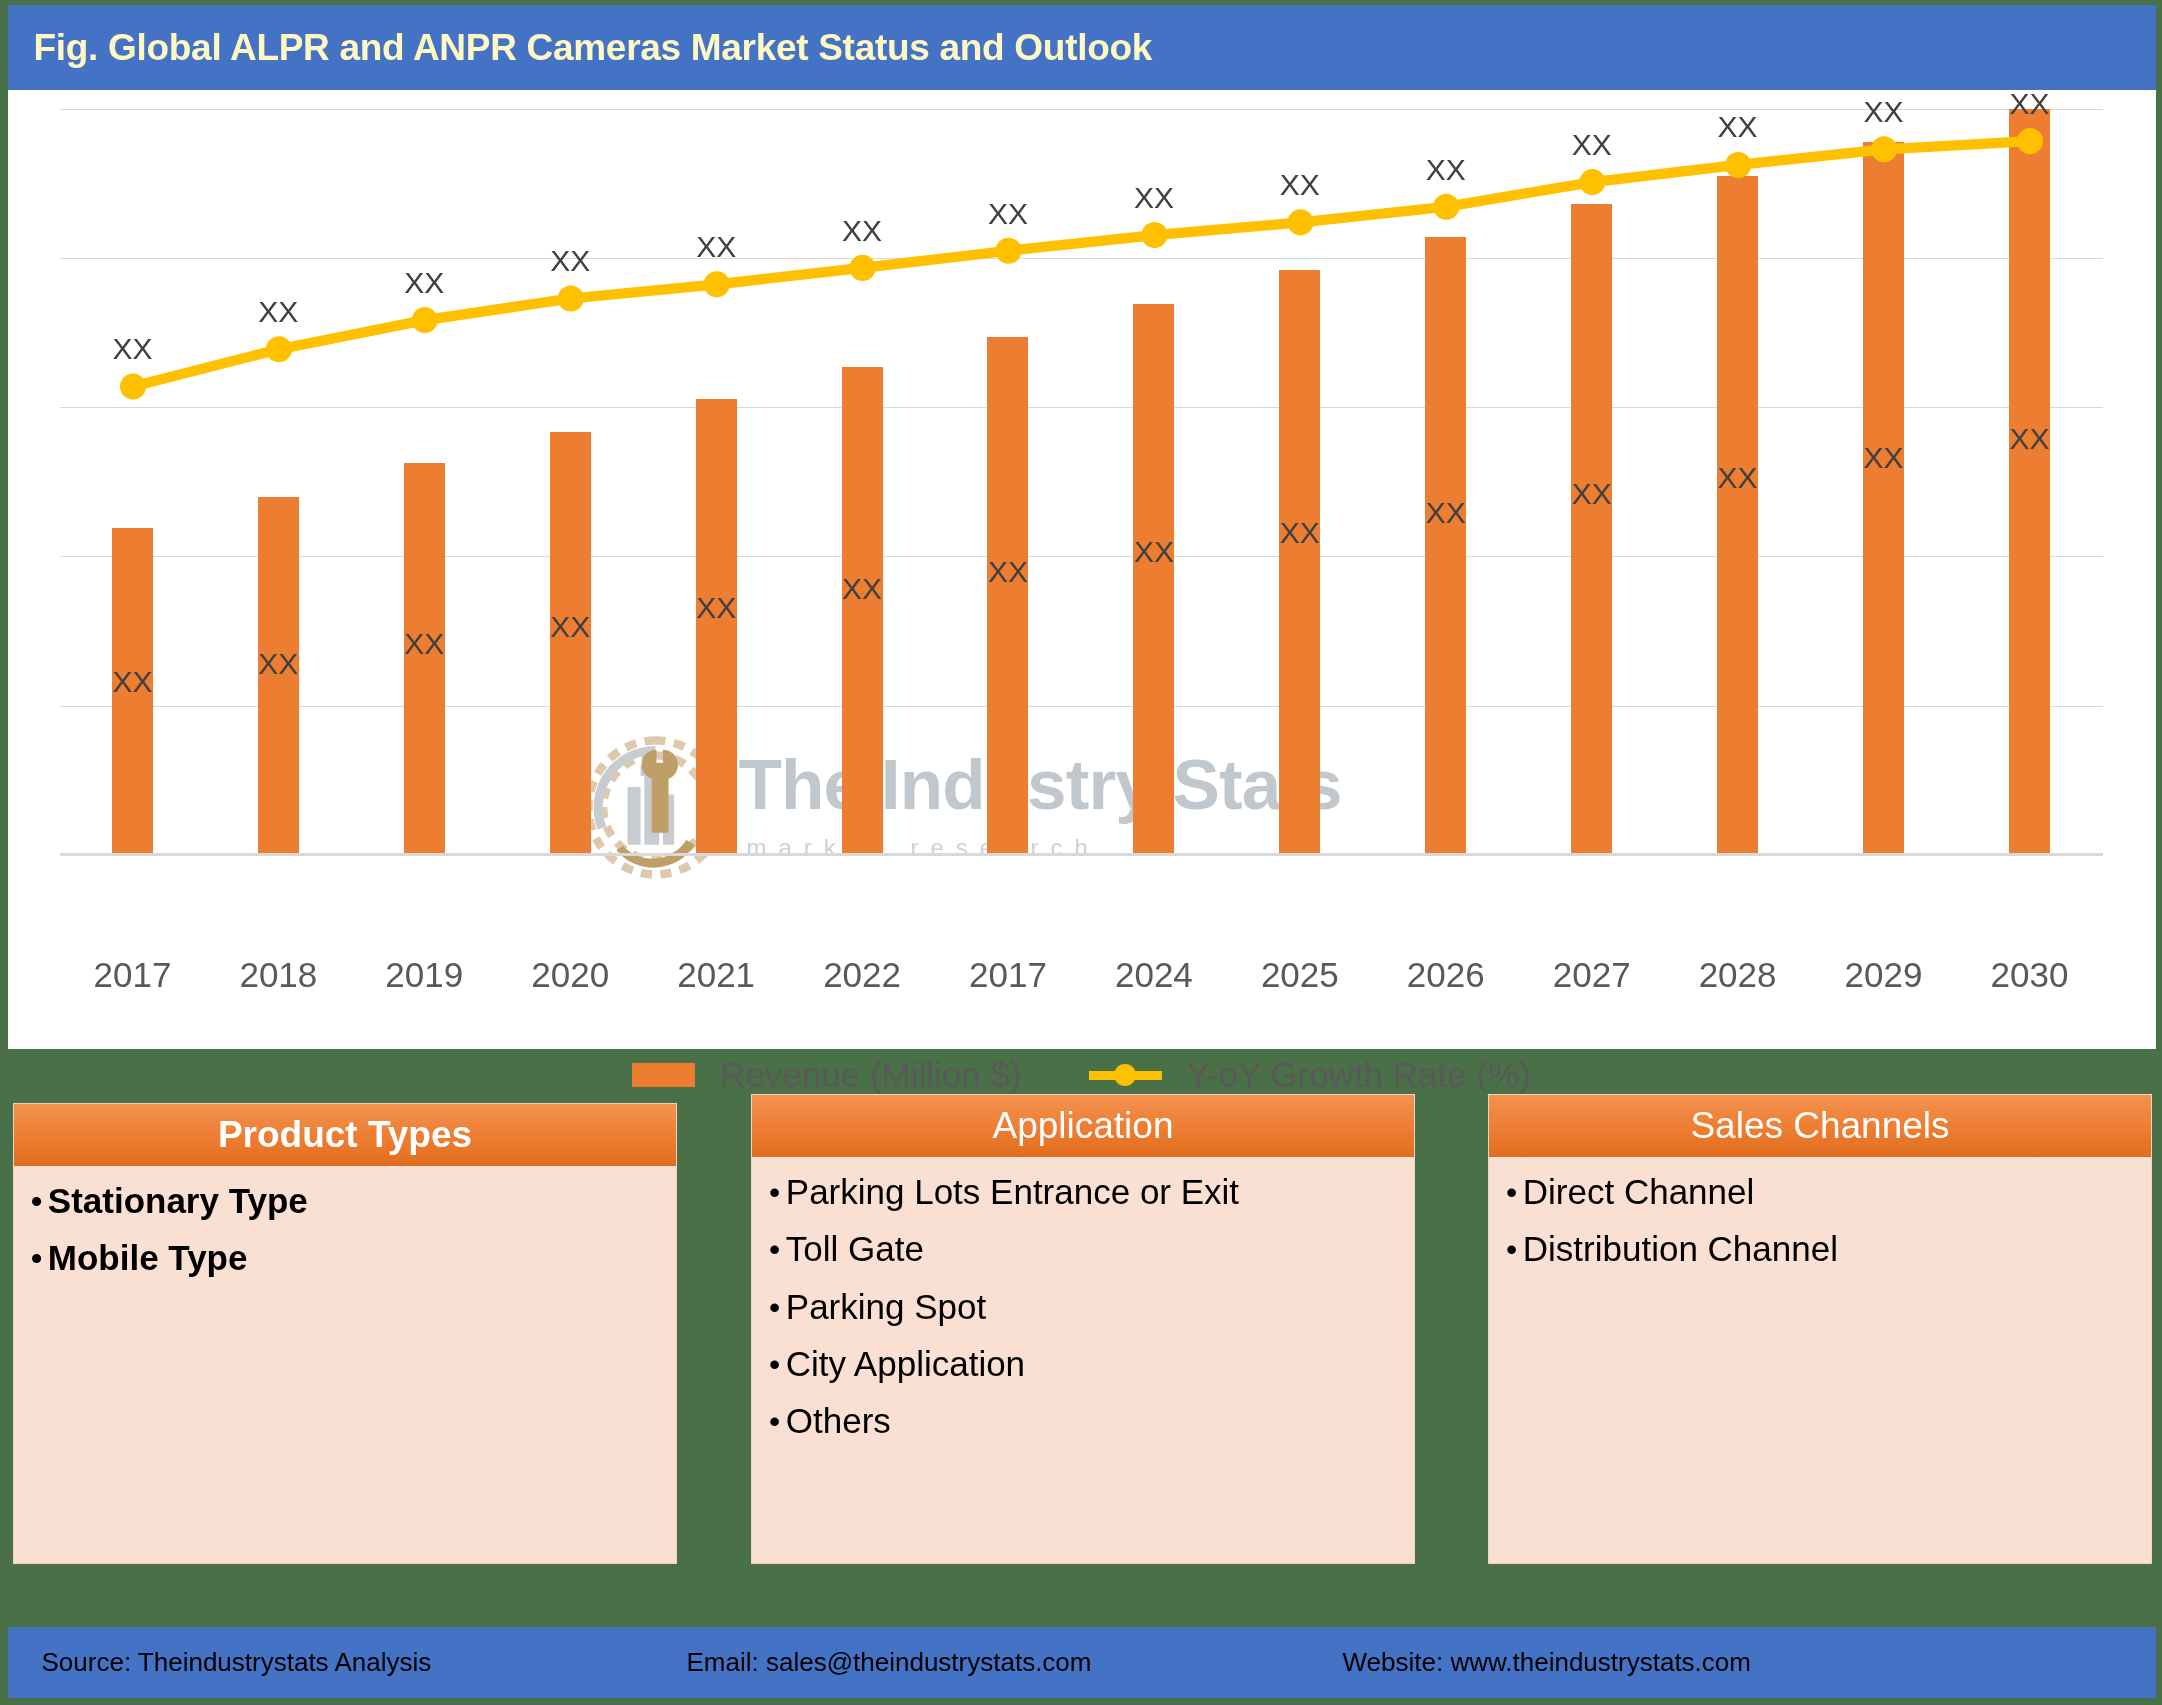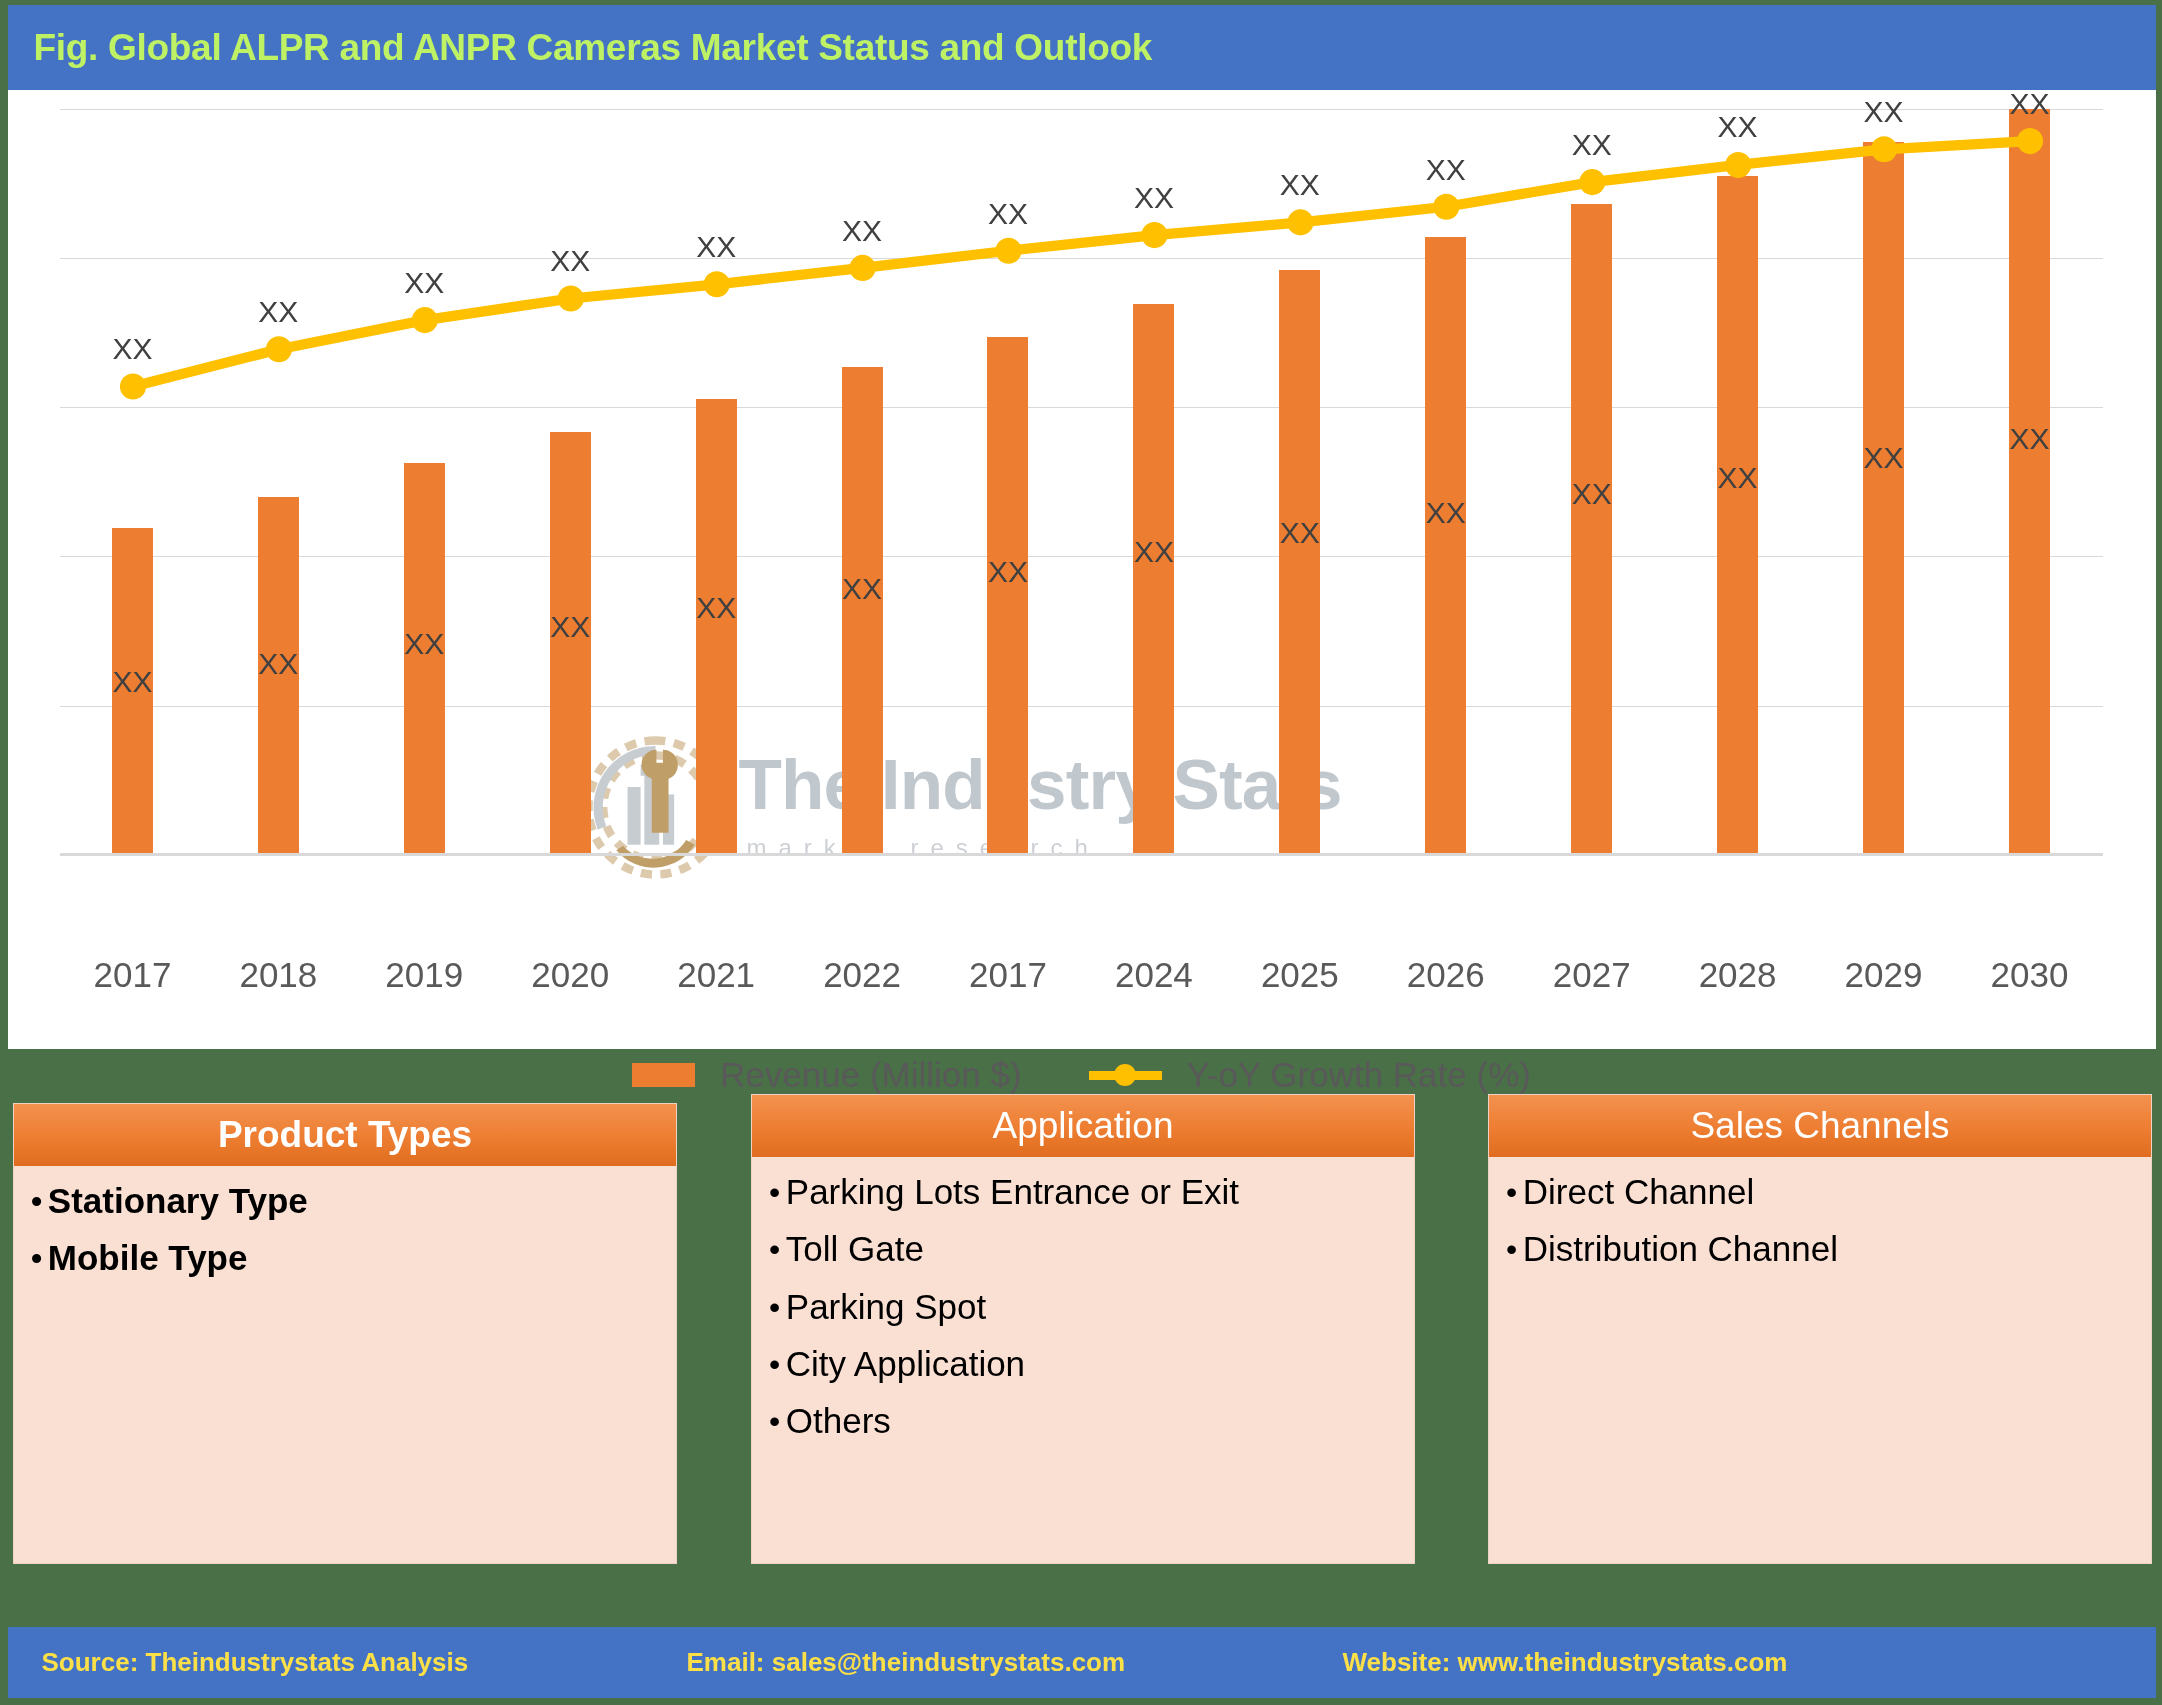--- a/index.html
+++ b/index.html
@@ -18,21 +18,21 @@
 
   
   #title-bar {
     position: absolute;
     left: 7.5px; top: 4.7px;
     width: 2148px; height: 86px;
     background: #4472c4;
     display: flex; align-items: center;
   }
   #title-text {
-    color: #bef264;
+    color: #fef9c3;
     font-size: 37px;
     font-weight: bold;
     letter-spacing: -0.3px;
     padding-left: 26px;
     white-space: nowrap;
   }
 
   
   #chart-card {
     position: absolute;
@@ -211,23 +211,23 @@
   
   #footer {
     position: absolute;
     left: 7.5px; top: 1627px;
     width: 2148px; height: 71px;
     background: #4472c4;
     display: flex;
     align-items: center;
   }
   .footer-cell {
-    color: #fde047;
+    color: #000000;
     font-size: 26px;
-    font-weight: bold;
+    font-weight: normal;
     white-space: nowrap;
   }
   #footer-source  { position: absolute; left: 34px; }
   #footer-email   { position: absolute; left: 679px; }
   #footer-website { position: absolute; left: 1335px; }
 </style>
 </head>
 <body>
 
 <div id="page">

